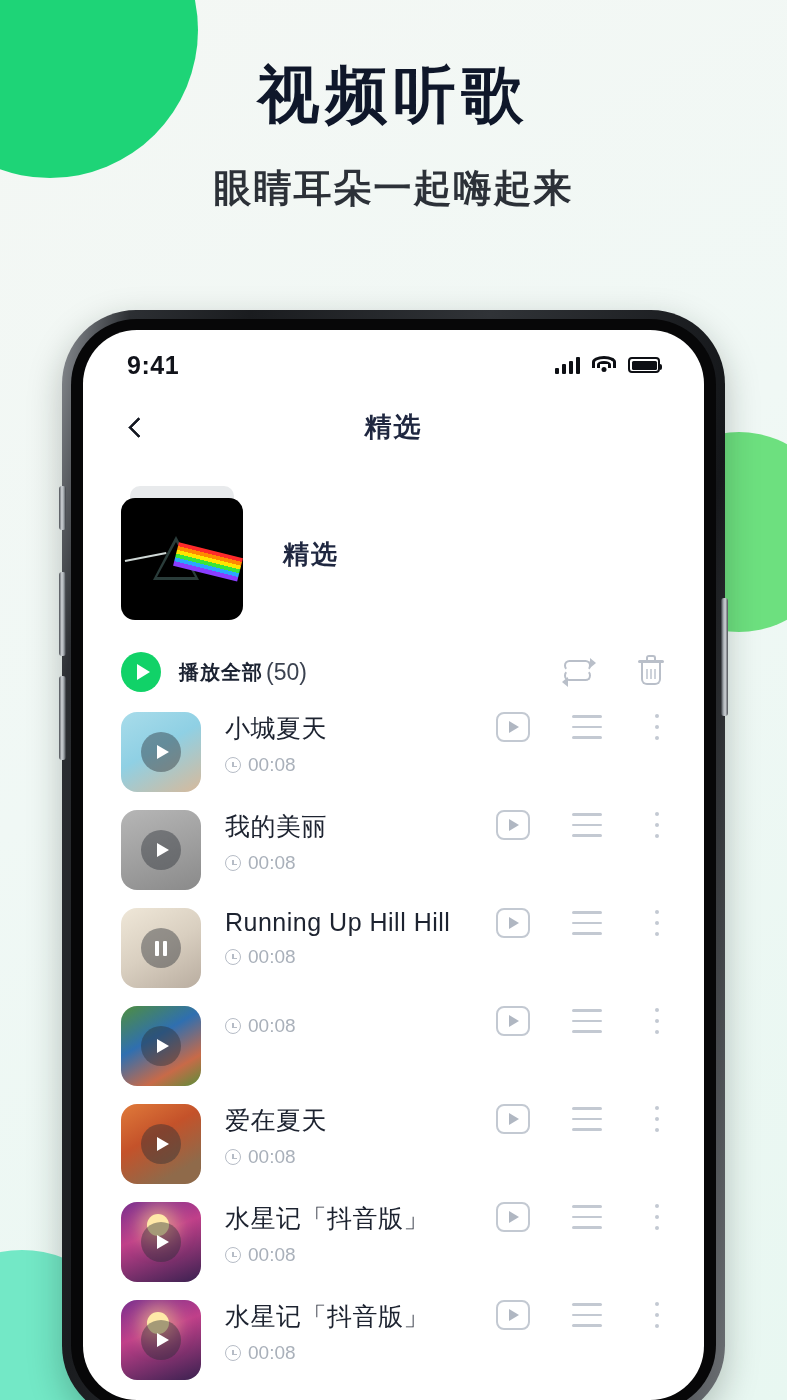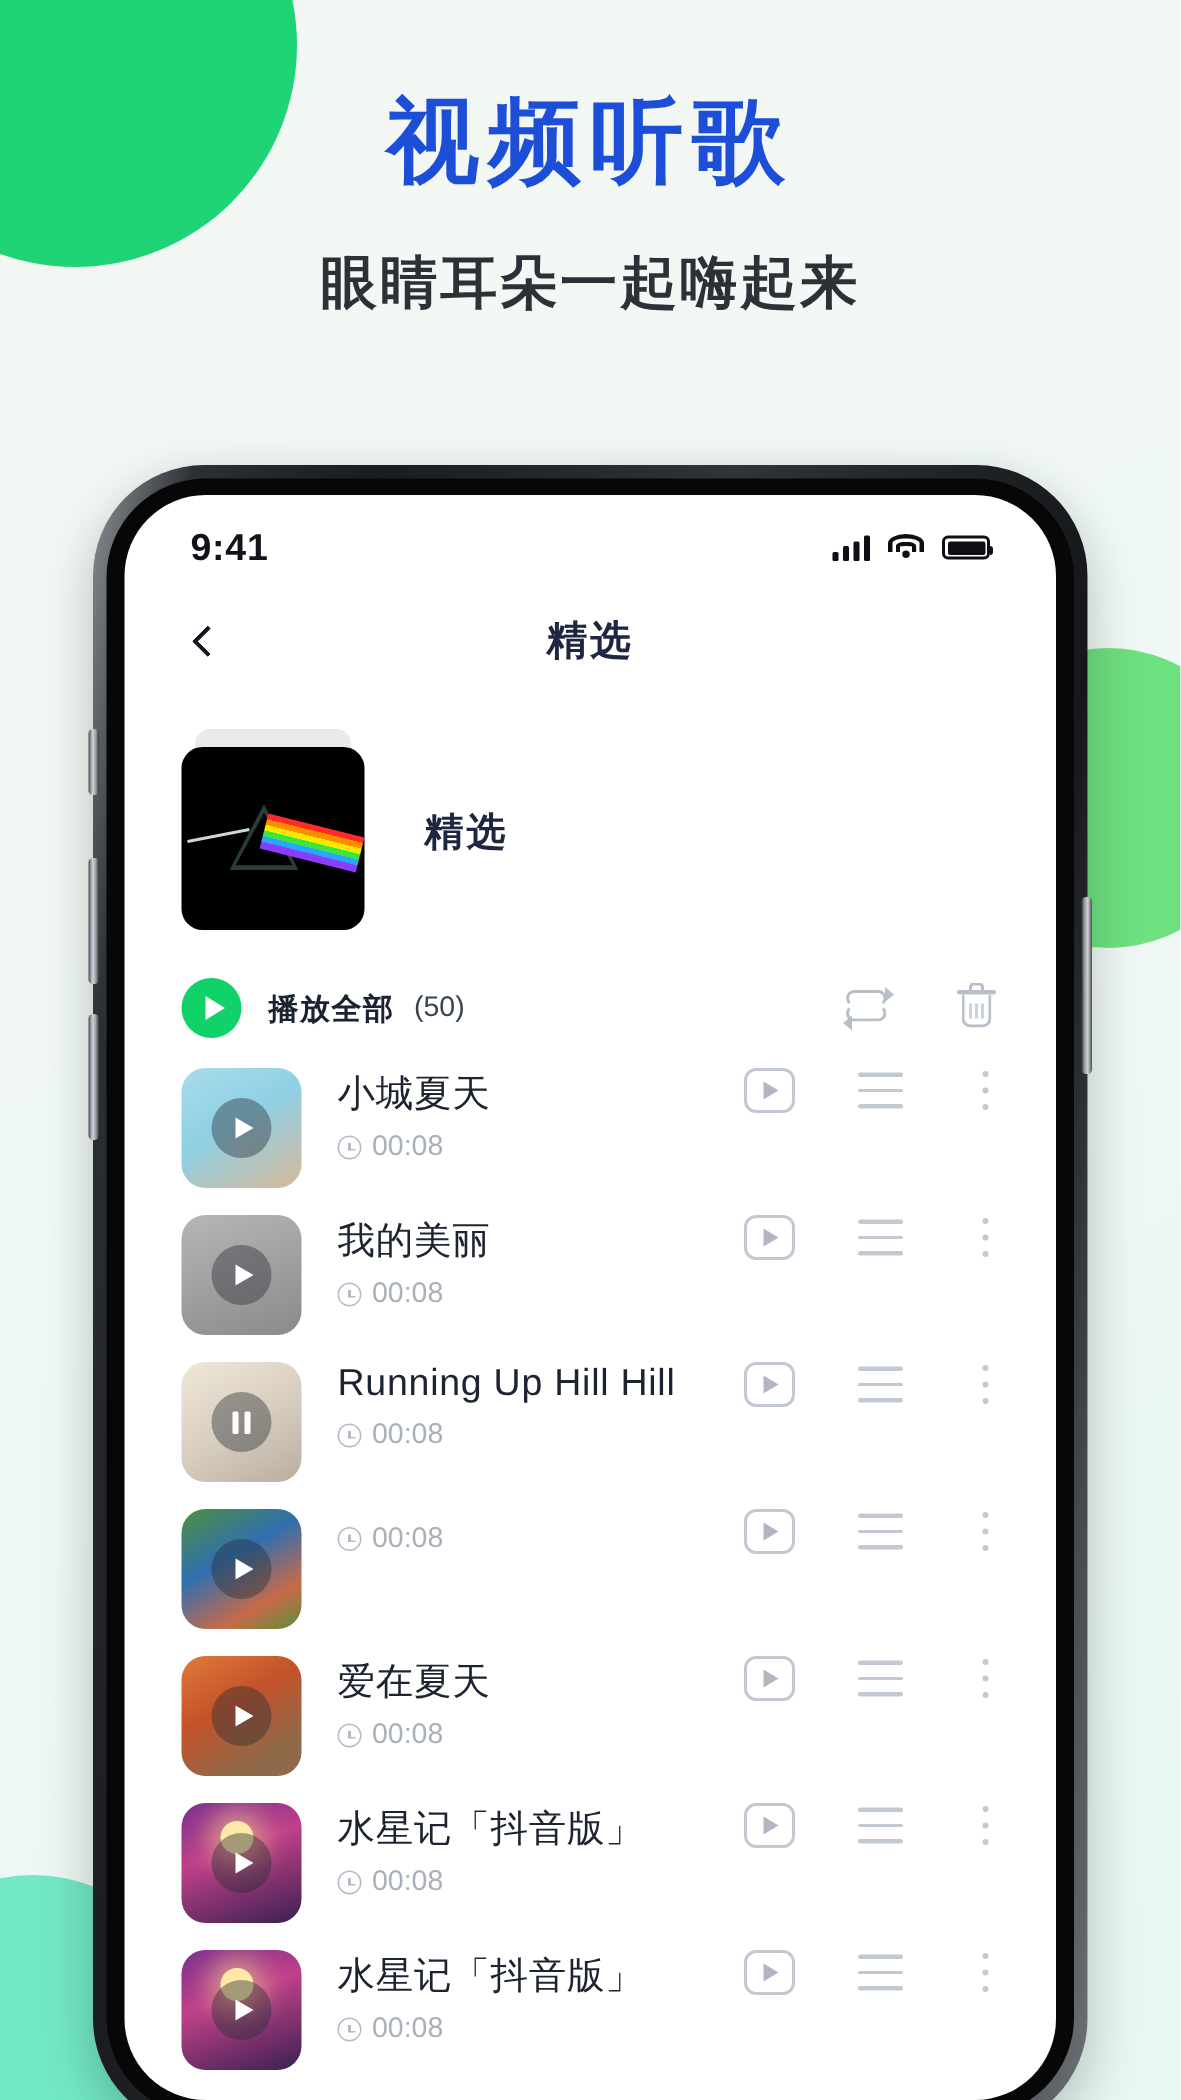--- a/index.html
+++ b/index.html
@@ -32,21 +32,21 @@
     width:220px; height:220px; border-radius:50%;
     background:#73e8c6;
   }
 
   
   .promo {
     position:absolute; left:0; right:0; top:62px;
     text-align:center; z-index:4;
   }
   .promo-title {
-    font-size:62px; font-weight:bold; color:#1d4ed8;
+    font-size:62px; font-weight:bold; color:#0f172a;
     letter-spacing:6px; line-height:1.05;
   }
   .promo-sub {
     margin-top:36px;
     font-size:38px; font-weight:bold; color:#2c3138;
     letter-spacing:2px;
   }
 
   
   .phone {
@@ -173,21 +173,21 @@
   }
   .tri-w {
     width:0; height:0; border-left:13px solid #fff;
     border-top:8px solid transparent; border-bottom:8px solid transparent;
     margin-left:4px;
   }
   .playall-text {
     margin-left:18px; font-size:20px; font-weight:bold; color:#1b2231;
     letter-spacing:1px;
   }
-  .playall-count { font-size:19px; font-weight:normal; color:#3b4250; margin-left:13px; }
+  .playall-count { font-size:23px; font-weight:normal; color:#3b4250; margin-left:3px; }
   .playall-spacer { flex:1; }
   .icon-loop { width:34px; height:34px; position:relative; margin-right:40px; }
   .icon-loop .lr {
     position:absolute; left:2px; width:27px; height:11px;
     border:2.4px solid #b9bfc9; border-radius:6px;
   }
   .icon-loop .lr1 { top:5px;  border-bottom-color:transparent; }
   .icon-loop .lr2 { top:15px; border-top-color:transparent; }
   .icon-loop .ah {
     position:absolute; width:0; height:0; border-style:solid;

